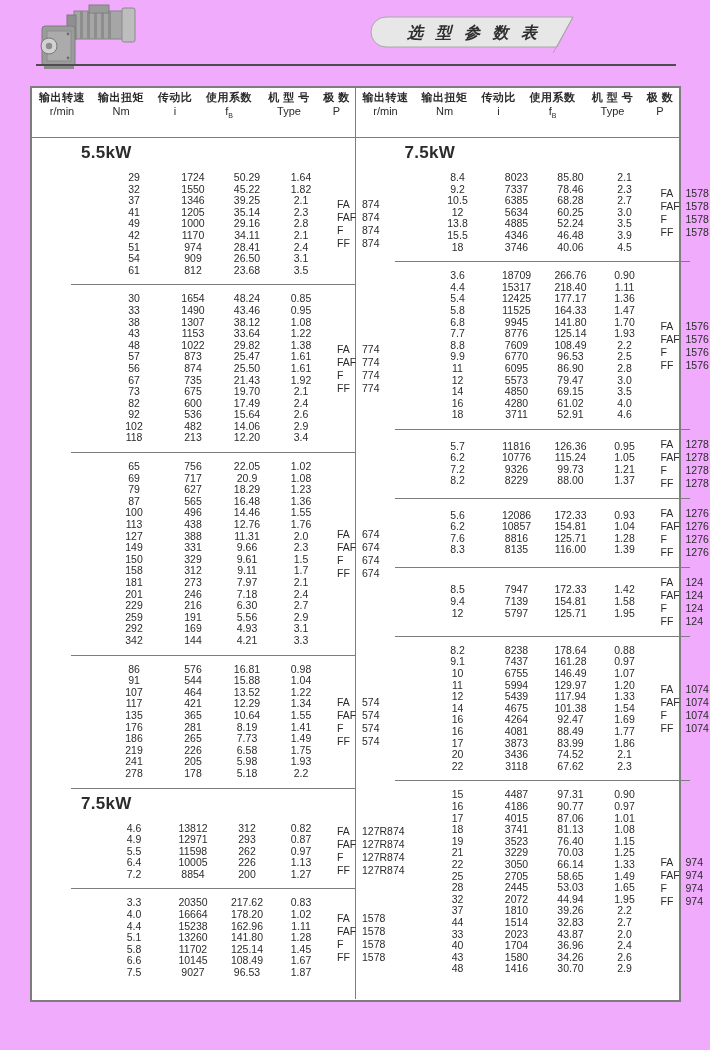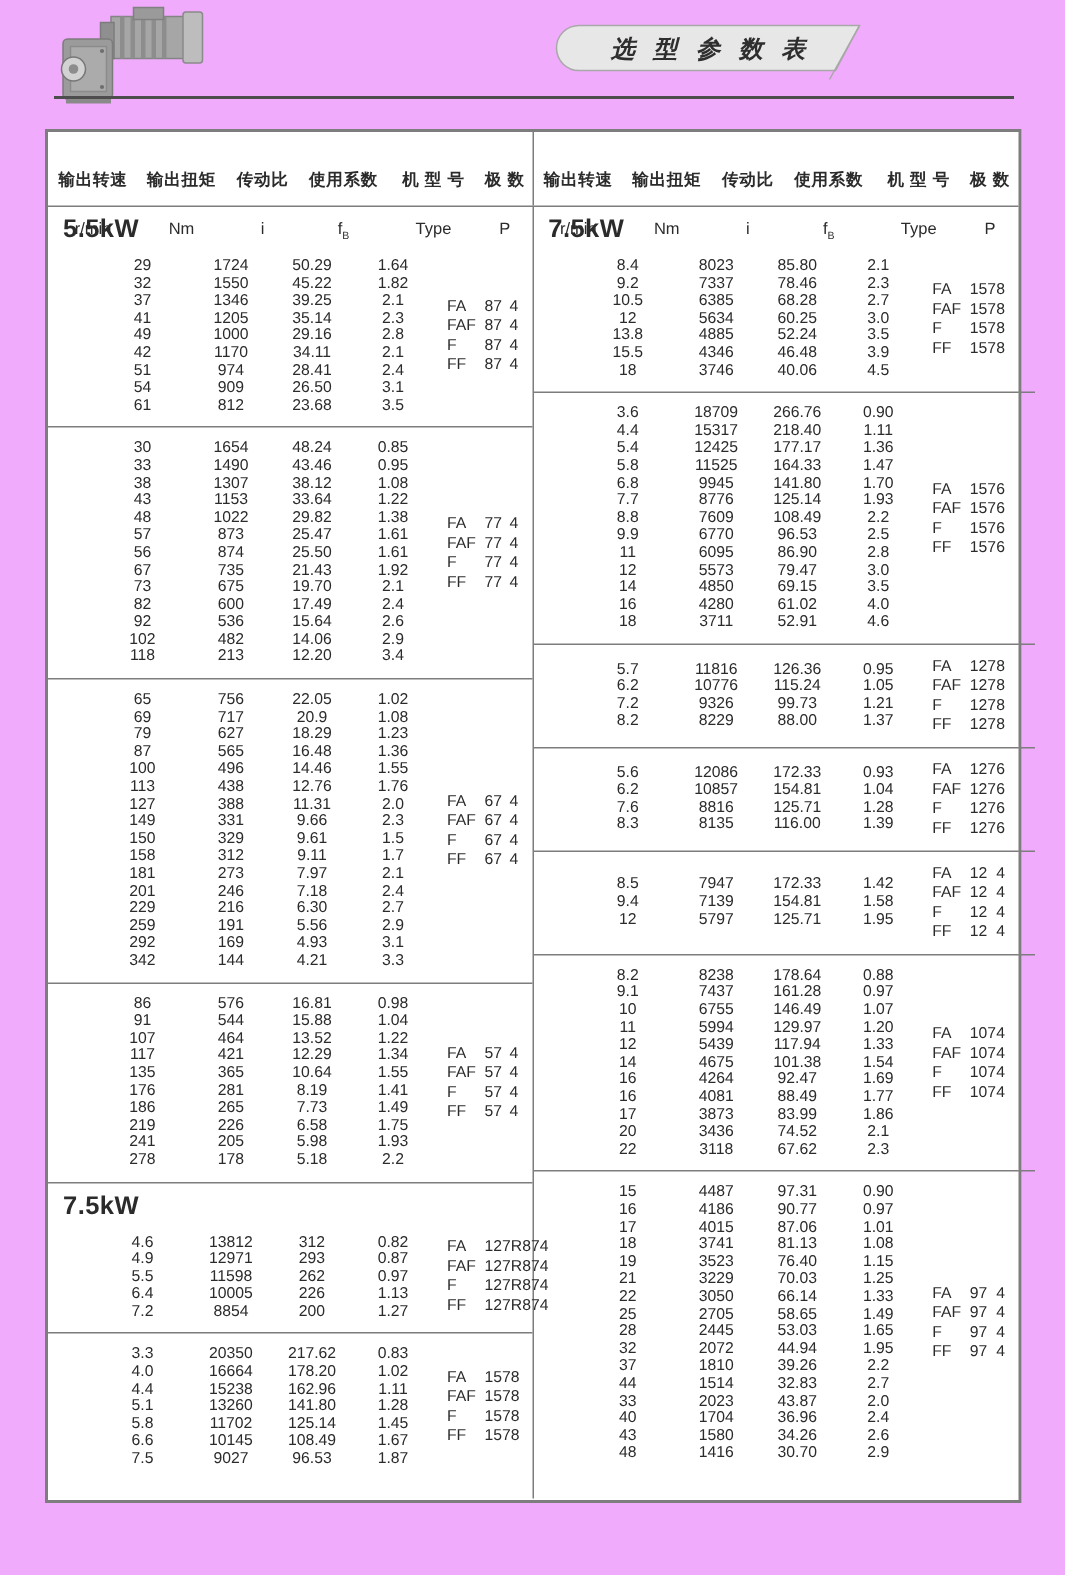--- a/index.html
+++ b/index.html
@@ -8,30 +8,30 @@
 
   
   .motor-photo{position:absolute;left:34px;top:4px;width:110px;height:70px;}
   .banner{position:absolute;left:364px;top:14px;width:220px;height:40px;}
   .top-rule{position:absolute;left:36px;top:64px;width:640px;height:2px;background:#4d4d4d;}
 
   
   .sel-table{position:absolute;left:30px;top:86px;width:647px;height:912px;
              border:2px solid #7d7d7d;background:#fff;}
   .thead{display:flex;height:49px;border-bottom:1px solid #7d7d7d;}
-  .thead-half{width:50%;display:flex;box-sizing:border-box;padding-top:24px;}
+  .thead-half{width:50%;display:flex;box-sizing:border-box;padding-top:2px;}
   .thead-half.lft{border-right:1px solid #7d7d7d;}
   .th{display:flex;flex-direction:column;align-items:center;box-sizing:border-box;}
   .th0{width:60px}.th1{width:58px}.th2{width:50px}.th3{width:58px}.th4{width:62px}.th5{width:33px}
   .th-zh{font-size:11px;font-weight:600;letter-spacing:.5px;white-space:nowrap;}
-  .th-unit{font-size:11px;margin-top:20px;}
+  .th-unit{font-size:11px;margin-top:0;}
   .th-unit sub{font-size:7px;}
 
   .tbody{display:flex;height:861px;}
-  .tcol{width:50%;box-sizing:border-box;position:relative;}
+  .tcol{width:50%;box-sizing:border-box;position:relative;padding-left:39px;}
   .tcol.lft{border-right:1px solid #7d7d7d;}
 
   .power-title{font-size:17px;font-weight:bold;padding:5px 0 0 10px;height:21px;letter-spacing:.3px;}
   .sep{height:1px;background:#7d7d7d;position:relative;}
   .tcol.rgt .sep::after{content:"";position:absolute;right:-11px;top:0;width:11px;height:1px;background:#7d7d7d;}
 
   .blk{display:flex;align-items:center;padding:8px 0;margin-left:33px;}
   .blk-data{width:226px;}
   .row{display:flex;font-size:10.5px;line-height:11.6px;white-space:nowrap;}
   .cell{text-align:center;}

